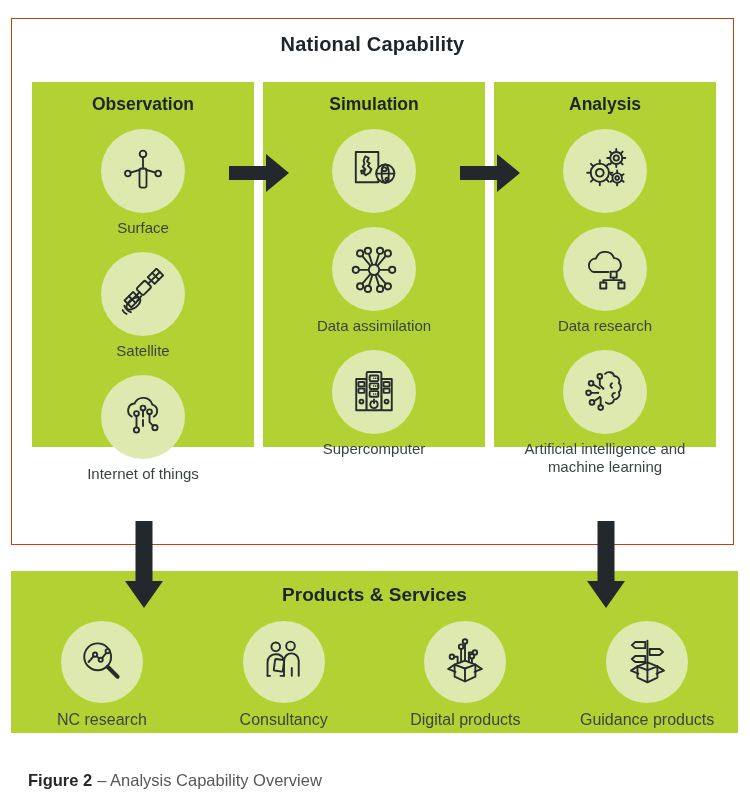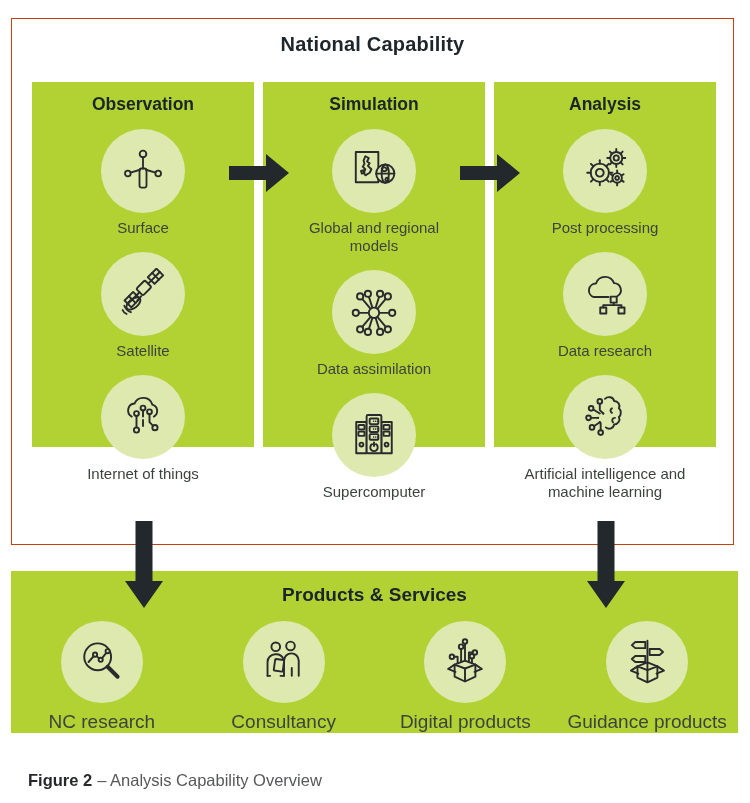--- a/index.html
+++ b/index.html
@@ -16,21 +16,21 @@
   .col-item{margin-top:14px;}
   .circle{width:84px;height:84px;border-radius:50%;background:#dde9ae;margin:0 auto;display:flex;align-items:center;justify-content:center;}
   .item-label{margin-top:6px;font-size:15px;color:#3b433d;line-height:1.22;padding:0 22px;min-height:19px;}
 
   
   .ps-box{position:absolute;left:11px;top:571px;width:727px;height:162px;background:#b2d234;}
   .ps-title{text-align:center;padding-top:13px;font-size:19px;font-weight:bold;color:#1c252a;}
   .ps-row{display:grid;grid-template-columns:repeat(4,1fr);margin-top:15px;}
   .ps-item{text-align:center;}
   .ps-circle{width:82px;height:82px;border-radius:50%;background:#dde9ae;margin:0 auto;display:flex;align-items:center;justify-content:center;}
-  .ps-label{margin-top:8px;font-size:19px;color:#3b433d;}
+  .ps-label{margin-top:8px;font-size:16px;color:#3b433d;}
 
   
   .arrow{position:absolute;z-index:5;}
   .arrow svg{display:block;}
 
   
   .caption{position:absolute;left:7px;top:771px;font-size:16.5px;color:#57585a;}
   .caption .fig{font-weight:bold;color:#26282b;margin-right:5px;margin-left:21px;}
 
   
@@ -108,21 +108,20 @@
             <svg class="ic" width="52" height="52" viewBox="0 0 60 60">
               <rect x="9" y="8" width="26" height="35"></rect>
               <path d="M20 13 l4 2 -2 4 3 2 -2 3 4 4 -2 4 -5 3 -2 -3 2 -4 -3 -3 2 -3 -1 -4 z"></path>
               <path d="M15 30 l3 -1 1 3 -3 1 z"></path>
               <circle class="fillpale" cx="43" cy="33" r="10.5"></circle>
               <ellipse cx="43" cy="33" rx="4.2" ry="10.5"></ellipse>
               <path d="M32.5 33 h21"></path>
               <path d="M39 27 q4 -3 6 1 q-2 4 -6 1 z M44 38 q3 -1 3 2 q-3 3 -4 0 z"></path>
             </svg>
           </div>
-          <div class="item-label">Global and regional models</div>
         </div>
         <div class="col-item">
           <div class="circle">
             <svg class="ic" width="52" height="52" viewBox="0 0 60 60">
               <path d="M30 31 L14 12 M30 31 L23 9 M30 31 L37 9 M30 31 L46 12 M30 31 L9 31 M30 31 L51 31 M30 31 L14 50 M30 31 L23 53 M30 31 L37 53 M30 31 L46 50"></path>
               <circle class="fillpale" cx="30" cy="31" r="6"></circle>
               <circle class="fillpale" cx="14" cy="12" r="3.6"></circle>
                 <circle class="fillpale" cx="23" cy="9" r="3.6"></circle>
               <circle class="fillpale" cx="37" cy="9" r="3.6"></circle>
                 <circle class="fillpale" cx="46" cy="12" r="3.6"></circle>
@@ -201,21 +200,20 @@
                   <circle r="2.2"></circle>
                 <line x1="0" y1="-5.5" x2="0" y2="-8.6"></line>
                   <line transform="rotate(60)" x1="0" y1="-5.5" x2="0" y2="-8.6"></line>
                 <line transform="rotate(120)" x1="0" y1="-5.5" x2="0" y2="-8.6"></line>
                   <line transform="rotate(180)" x1="0" y1="-5.5" x2="0" y2="-8.6"></line>
                 <line transform="rotate(240)" x1="0" y1="-5.5" x2="0" y2="-8.6"></line>
                   <line transform="rotate(300)" x1="0" y1="-5.5" x2="0" y2="-8.6"></line>
               </g>
             </svg>
           </div>
-          <div class="item-label">Post processing</div>
         </div>
         <div class="col-item">
           <div class="circle">
             <svg class="ic" width="52" height="52" viewBox="0 0 60 60">
               <path d="M34 33.5 H17 a8 8 0 0 1 2.6 -15.6 a11 11 0 0 1 20.8 -0.4 a8 8 0 0 1 4.1 14.8"></path>
               <rect x="36.5" y="33" width="7" height="7"></rect>
               <path d="M40 40 V42.8 M28 42.8 H49 M28 42.8 V45.5 M49 42.8 V45.5"></path>
               <rect x="24.5" y="45.5" width="7" height="7"></rect>
               <rect x="45.5" y="45.5" width="7" height="7"></rect>
             </svg>

